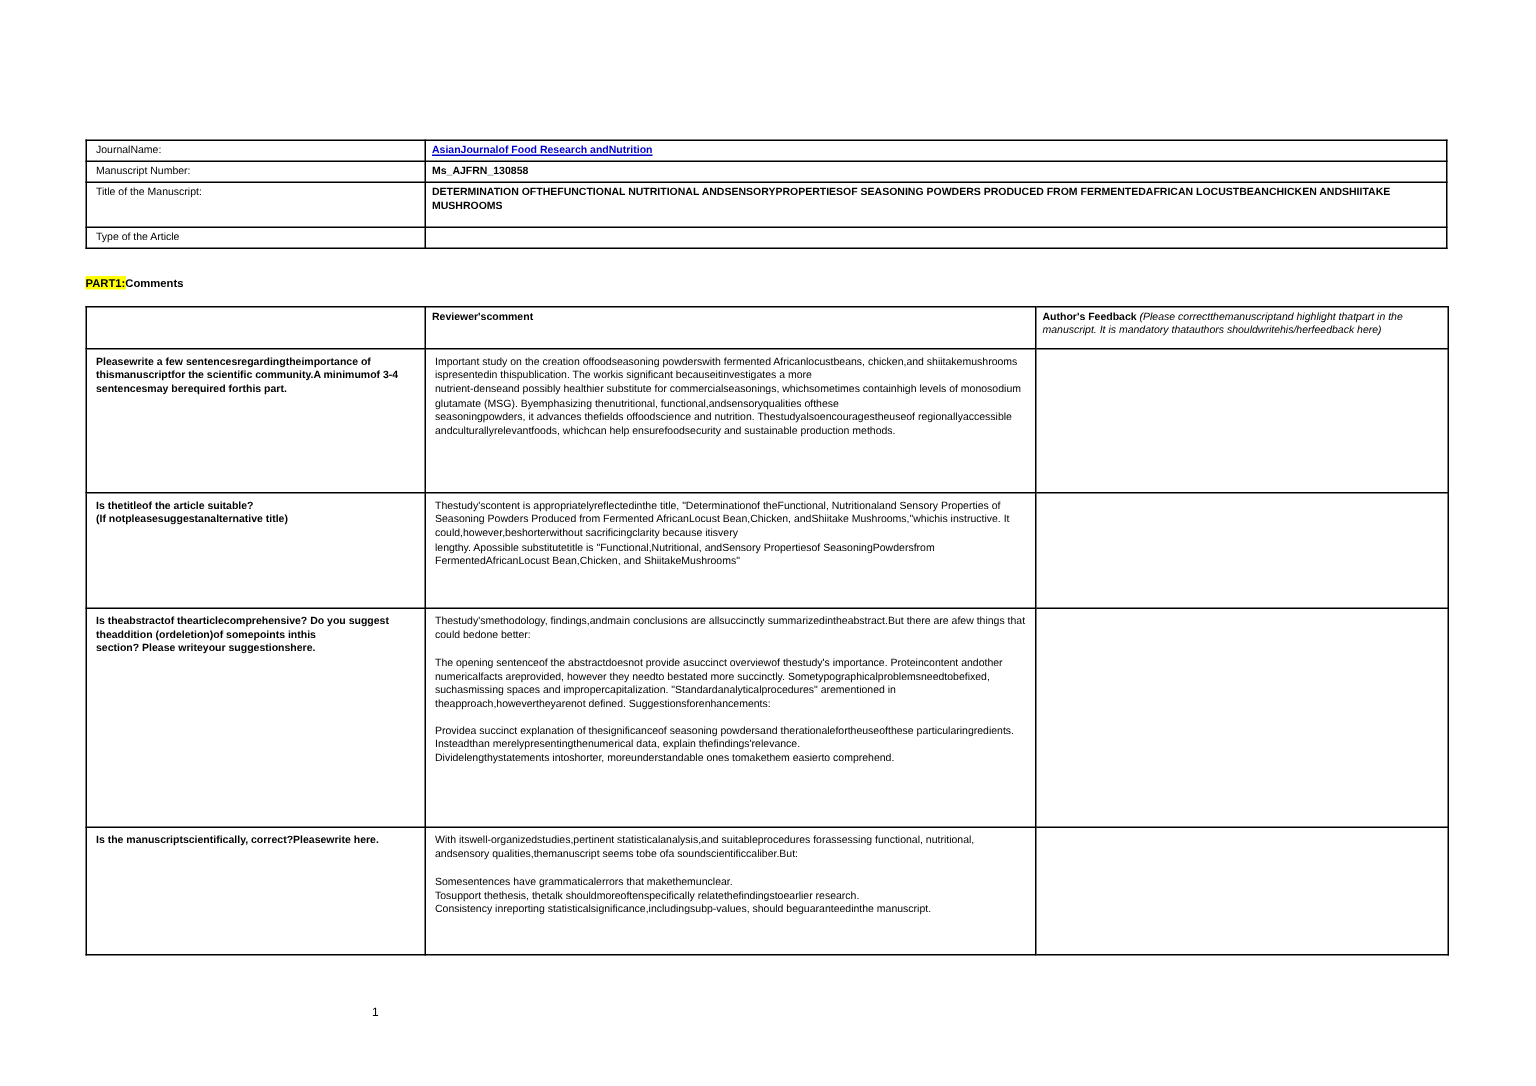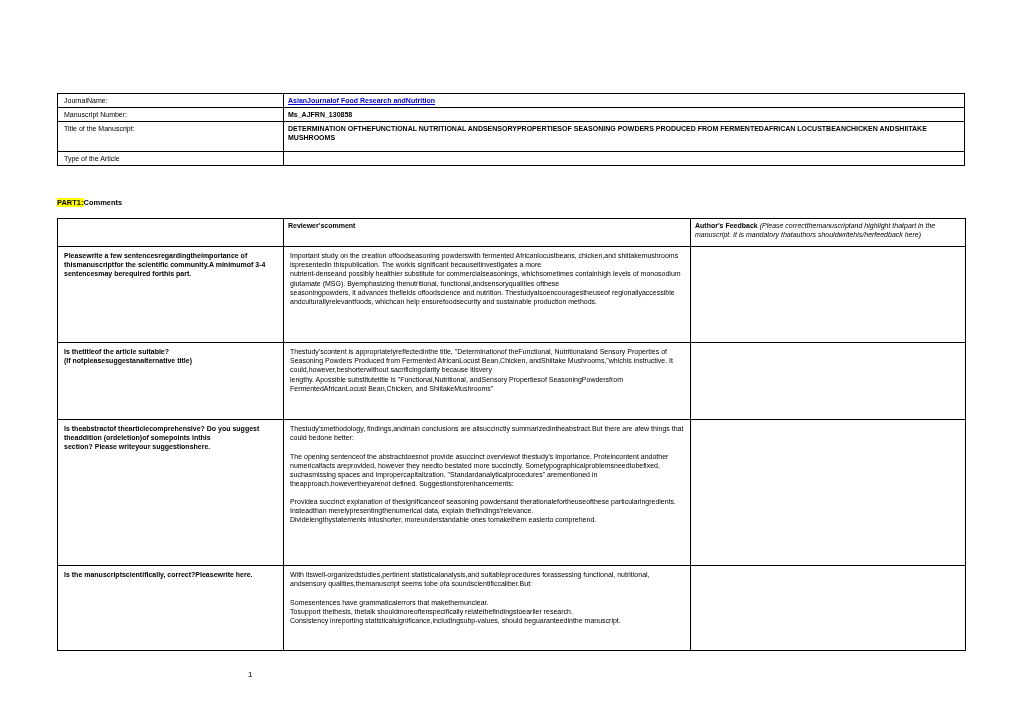--- a/index.html
+++ b/index.html
@@ -36,21 +36,21 @@
     color: #0000cc;
     text-decoration: underline;
     font-weight: bold;
   }
   .bold-text { font-weight: bold; }
   .title-text { font-weight: bold; }
   .hrow-sm td { height: 12px; }
   .hrow-title td { height: 30px; }
   
   .part1-line {
-    margin-top: 32px;
+    margin-top: 18px;
     font-size: 7.5px;
     font-weight: bold;
   }
   .part1-hl { background: #ffff00; }
   
   .review-table { margin-top: 11px; }
   .review-table col.c-question { width: 226px; }
   .review-table col.c-reviewer { width: 407px; }
   .review-table col.c-author { width: 275px; }
   .review-table .question-cell {

